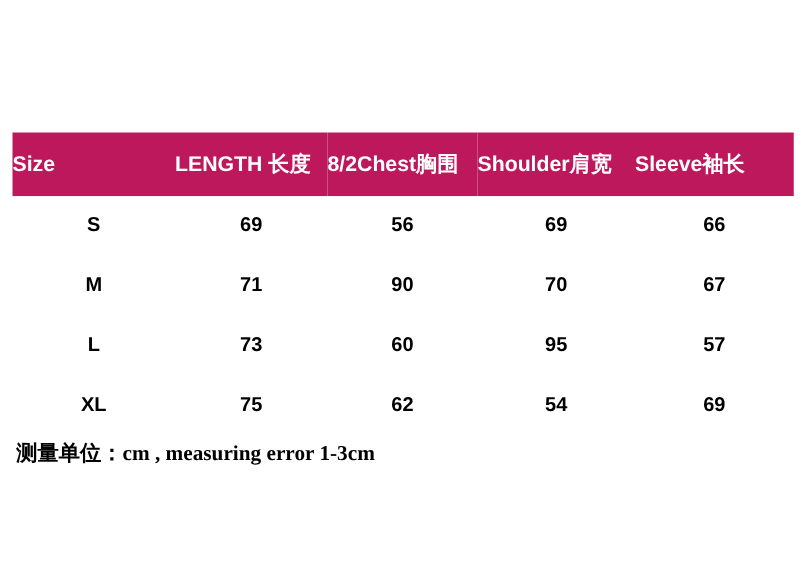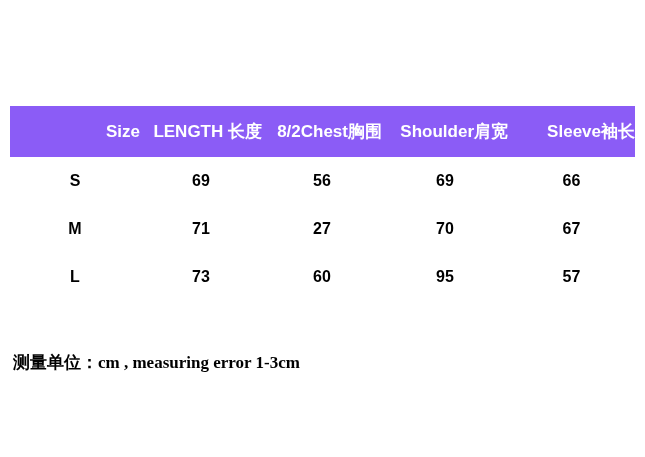--- a/index.html
+++ b/index.html
@@ -16,26 +16,26 @@
   }
   .size-table {
     position: absolute;
     left: 10px;
     top: 106px;
     width: 625px;
     border-collapse: collapse;
     table-layout: fixed;
   }
   .size-table th {
-    background: #8b5cf6;
+    background: #be185d;
     color: #ffffff;
     height: 51px;
     font-size: 17px;
     font-weight: bold;
-    text-align: right;
+    text-align: left;
     vertical-align: middle;
     padding: 0;
     border: none;
   }
   .size-table td {
     height: 48px;
     color: #000000;
     font-size: 16px;
     font-weight: bold;
     text-align: center;
@@ -81,29 +81,36 @@
       <tr>
         <td>S</td>
         <td>69</td>
         <td>56</td>
         <td>69</td>
         <td>66</td>
       </tr>
       <tr>
         <td>M</td>
         <td>71</td>
-        <td>27</td>
+        <td>90</td>
         <td>70</td>
         <td>67</td>
       </tr>
       <tr>
         <td>L</td>
         <td>73</td>
         <td>60</td>
         <td>95</td>
         <td>57</td>
       </tr>
+      <tr>
+        <td>XL</td>
+        <td>75</td>
+        <td>62</td>
+        <td>54</td>
+        <td>69</td>
+      </tr>
     </tbody>
   </table>
 
   <div class="measure-note">测量单位：cm , measuring error 1-3cm</div>
 
 </div>
 
 </body></html>

